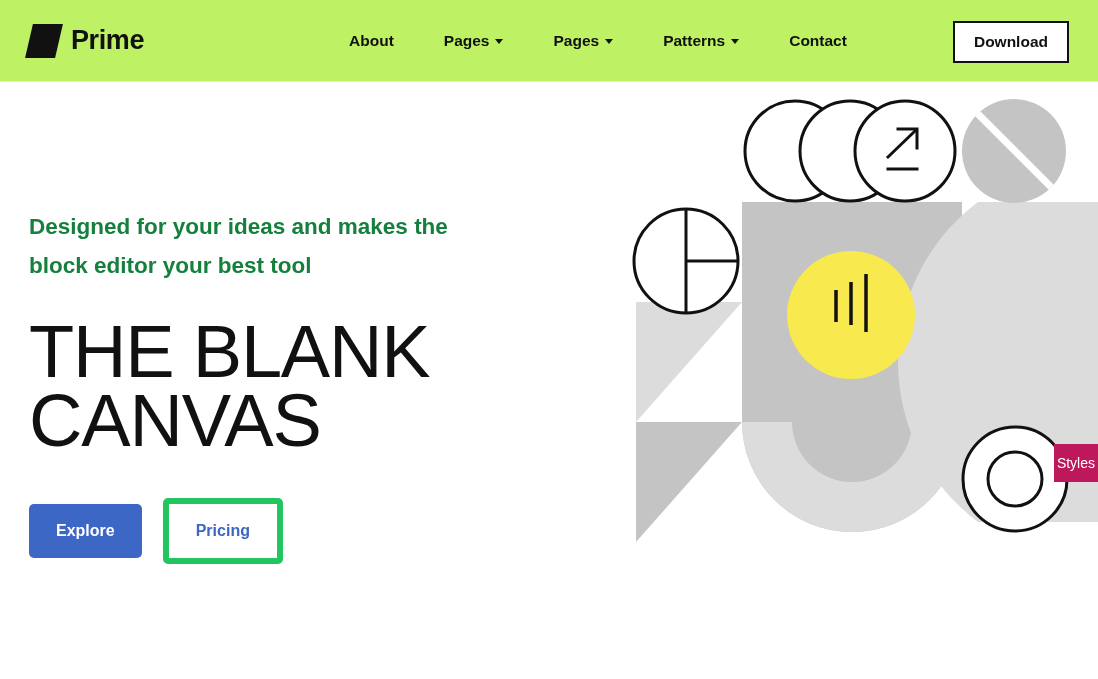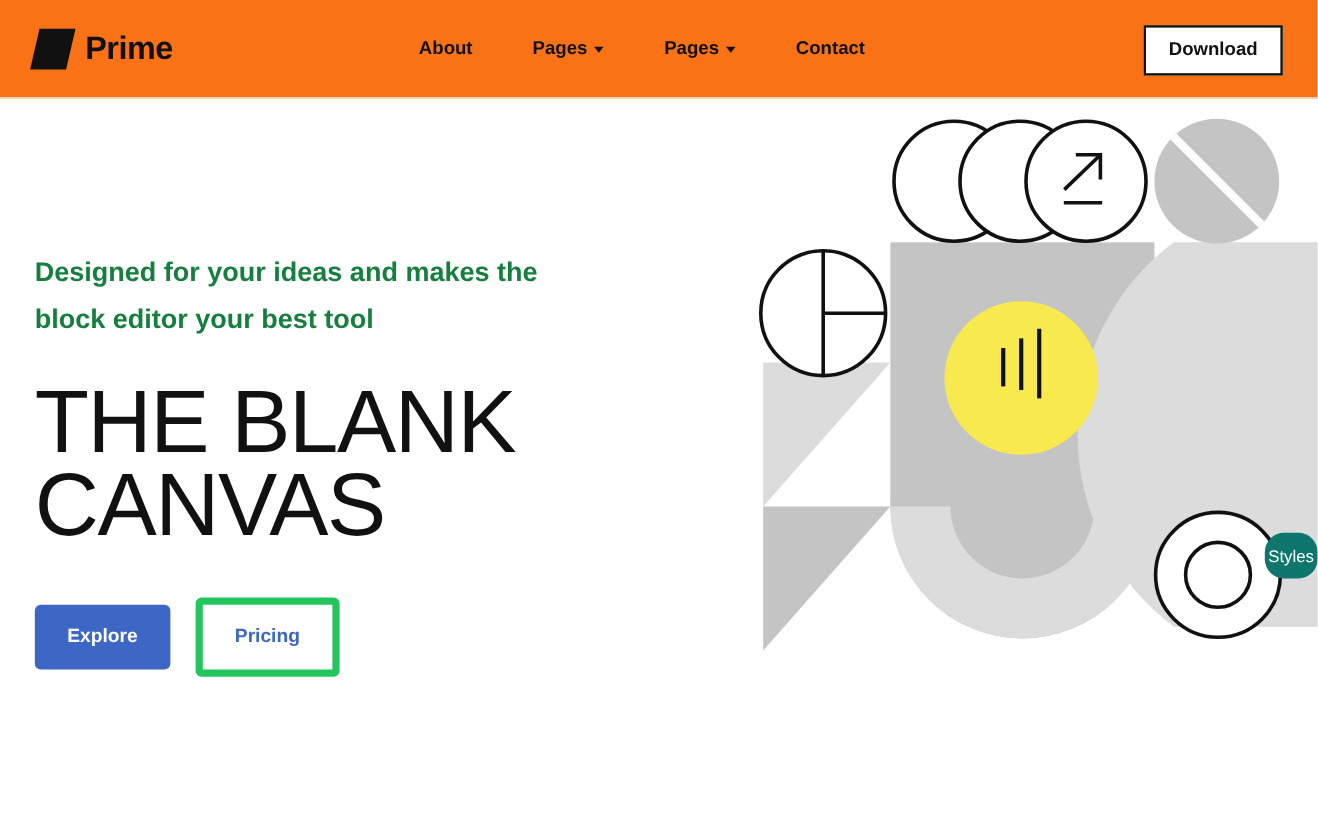--- a/index.html
+++ b/index.html
@@ -14,21 +14,21 @@
 
   
   .site-header {
     height: 82px;
     width: 100%;
     display: flex;
     align-items: center;
     border-bottom: 1px solid #e6e6e6;
     padding: 0 29px 0 29px;
     position: relative;
-    background: #f97316;
+    background: #bef264;
   }
   .brand {
     display: flex;
     align-items: center;
     gap: 12px;
   }
   .brand-mark {
     width: 30px;
     height: 34px;
     background: #111111;
@@ -153,25 +153,25 @@
     height: 597px;
     z-index: 1;
   }
   .hero-graphic svg { display: block; }
 
   
   .styles-tooltip {
     position: absolute;
     right: 0px;
     top: 362px;
-    background: #0f766e;
+    background: #be185d;
     color: #ffffff;
     font-size: 14px;
     padding: 12px 3px;
-    border-radius: 16px;
+    border-radius: 0;
     z-index: 10;
     line-height: 1;
     cursor: pointer;
   }
 </style>
 </head>
 <body>
 
 <header class="site-header">
 
@@ -183,20 +183,24 @@
   <nav class="main-nav">
     <div class="nav-item">
       <span>About</span>
     </div>
     <div class="nav-item">
       <span>Pages</span>
       <span class="caret"></span>
     </div>
     <div class="nav-item">
       <span>Pages</span>
+      <span class="caret"></span>
+    </div>
+    <div class="nav-item">
+      <span>Patterns</span>
       <span class="caret"></span>
     </div>
     <div class="nav-item">
       <span>Contact</span>
     </div>
   </nav>
 
   <button class="download-btn">Download</button>
 </header>
 

